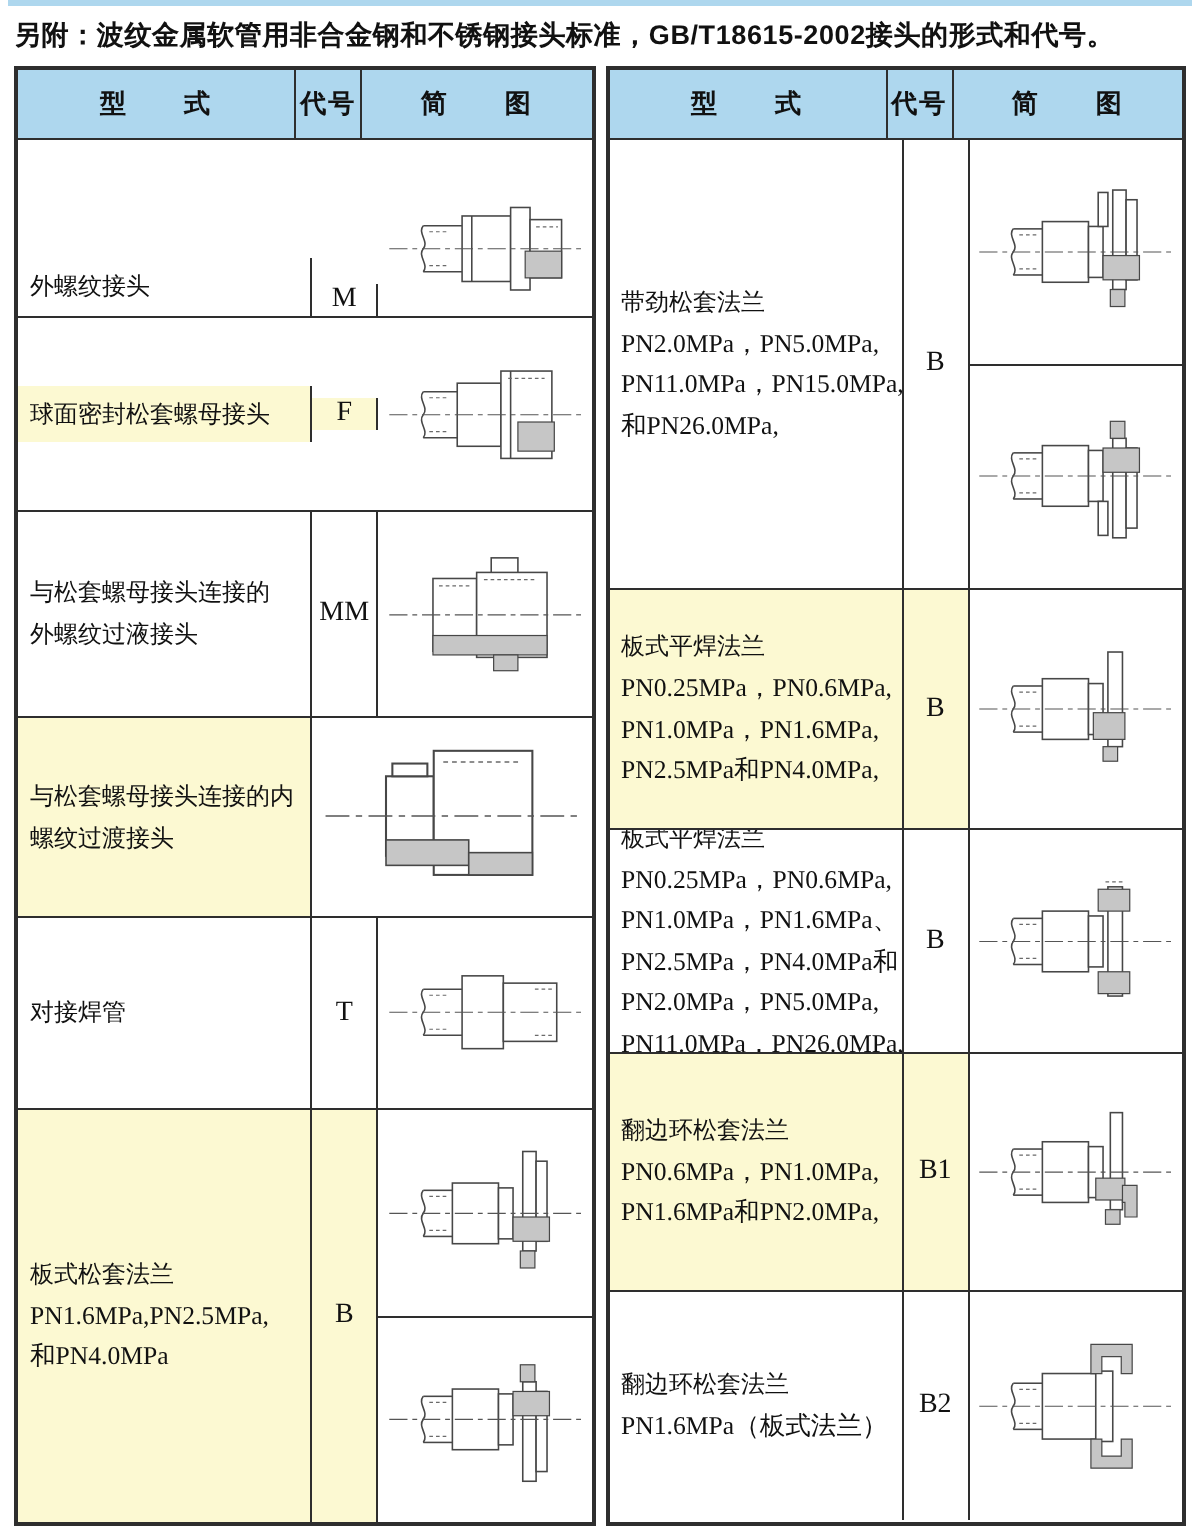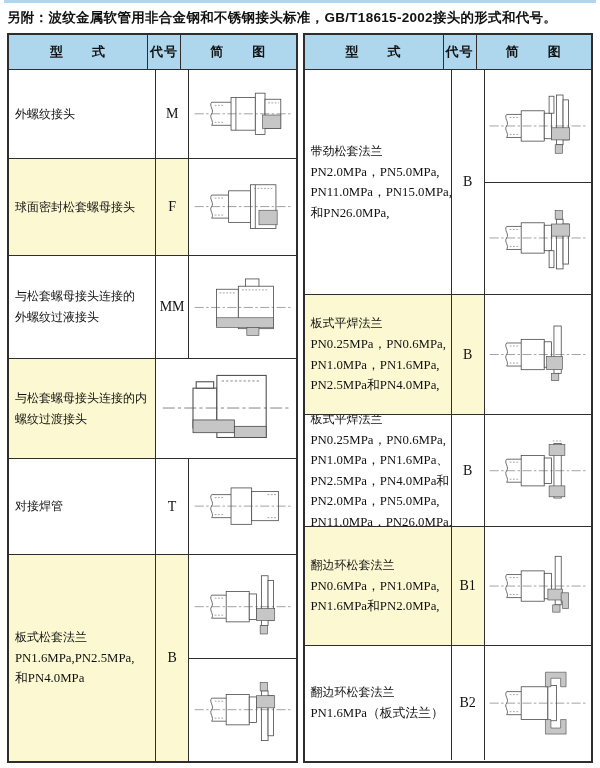--- a/index.html
+++ b/index.html
@@ -45,21 +45,21 @@
 <div class="page-title">另附：波纹金属软管用非合金钢和不锈钢接头标准，GB/T18615-2002接头的形式和代号。</div>
 
 <div class="tables">
   <div class="half">
     <div class="thead">
       <div class="th c-type">型　　式</div>
       <div class="th c-code">代号</div>
       <div class="th c-diag">简　　图</div>
     </div>
     <div id="left-body">
-        <div class="trow" style="height: 88px;">
+        <div class="trow" style="height: 88px; align-items: flex-end;">
           <div class="td type-cell">
             <div class="tline">外螺纹接头</div>
           </div>
           <div class="td code-cell">M</div>
           <div class="td diag-cell">
             <div class="diag-box">
               <svg viewBox="0 0 170 110" preserveAspectRatio="xMidYMid meet">
                 <path class="wv" d="M34 36 C29 42 39 49 34 55 C29 61 39 68 34 74"></path>
                 <line class="ln" x1="34" y1="36" x2="66" y2="36"></line>
                 <line class="ln" x1="34" y1="74" x2="66" y2="74"></line>
@@ -69,21 +69,21 @@
                 <line class="ln" x1="74" y1="28" x2="74" y2="82"></line>
                 <rect class="ln" x="106" y="21" width="16" height="68"></rect>
                 <rect class="ln" x="122" y="31" width="26" height="48"></rect>
                 <line class="tick" x1="127" y1="37" x2="145" y2="37"></line>
                 <rect class="ht" x="118" y="57" width="30" height="22"></rect>
                 <line class="cl" x1="6" y1="55" x2="164" y2="55"></line>
               </svg>
             </div>
           </div>
         </div>
-        <div class="trow" style="height: 96px;">
+        <div class="trow" style="height: 96px; align-items: center;">
           <div class="td type-cell hl">
             <div class="tline">球面密封松套螺母接头</div>
           </div>
           <div class="td code-cell hl">F</div>
           <div class="td diag-cell">
             <div class="diag-box">
               <svg viewBox="0 0 170 110" preserveAspectRatio="xMidYMid meet">
                 <path class="wv" d="M34 36 C29 42 39 49 34 55 C29 61 39 68 34 74"></path>
                 <line class="ln" x1="34" y1="36" x2="62" y2="36"></line>
                 <line class="ln" x1="34" y1="74" x2="62" y2="74"></line>

